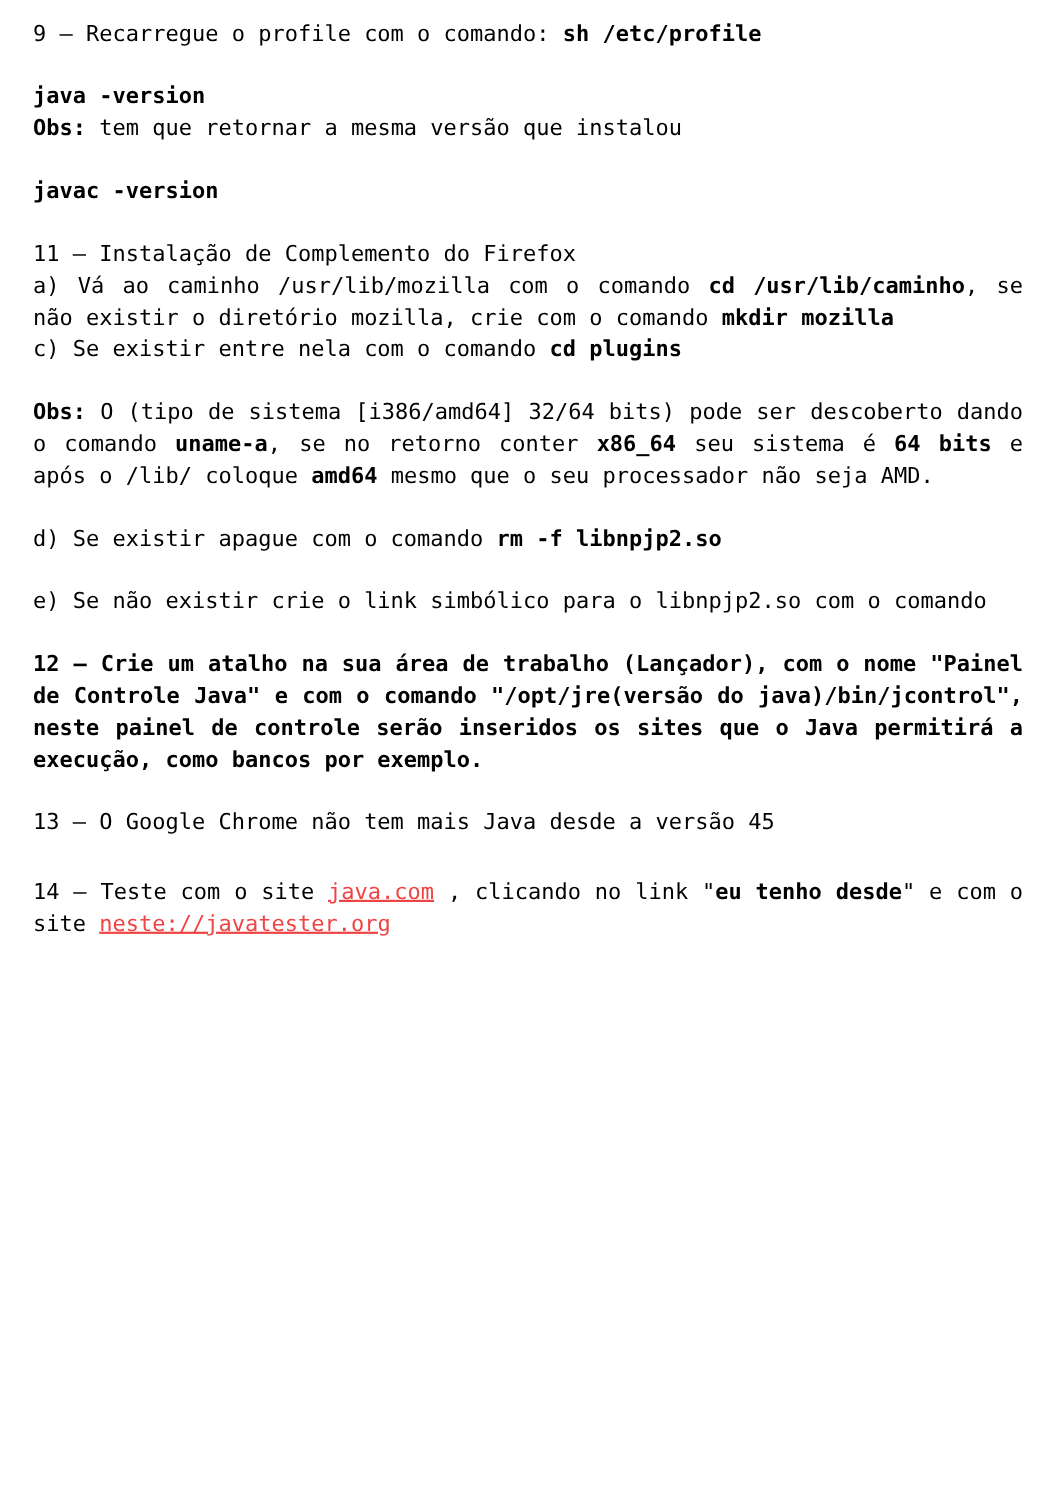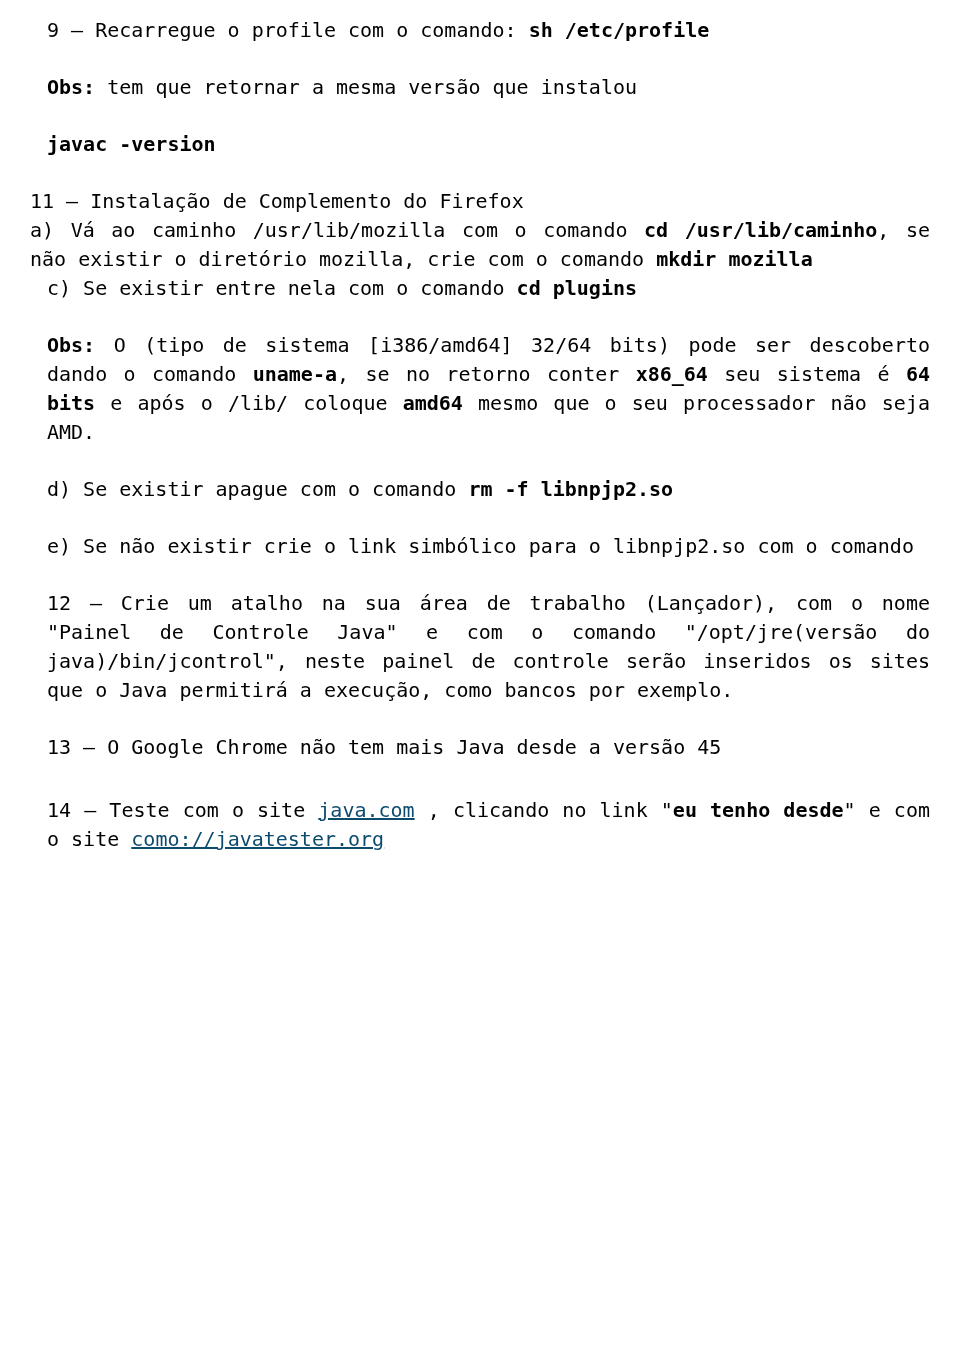--- a/index.html
+++ b/index.html
@@ -12,47 +12,49 @@
     min-height: 1361px;
     padding: 16px 30px 30px 30px;
     box-sizing: border-box;
     font-family: "DejaVu Sans Mono", "Menlo", "Consolas", monospace;
     font-size: 20px;
     line-height: 1.45;
     color: #000000;
     text-align: justify;
   }
   .p {
-    margin: 0 0 28px 17px;
+    margin: 0 0 28px 0;
   }
   .p-tight {
     margin: 0;
   }
   .p-list {
     margin: 0;
     text-align: justify;
   }
   .bold { font-weight: bold; }
-  .link { color: #0c4a6e; text-decoration: underline; }
+  .link { color: #ef4444; text-decoration: underline; }
   .jblock {
     
     text-align: justify;
+    font-weight: bold;
   }
   .spacer { height: 6px; }
 </style>
 </head>
 <body>
 
 <div class="page">
 
   <p class="p">
     <span>9 — Recarregue o profile com o comando: </span><span class="bold">sh /etc/profile</span>
   </p>
 
 
+  <p class="p-tight bold">java -version</p>
   <p class="p">
     <span class="bold">Obs:</span><span> tem que retornar a mesma versão que instalou</span>
   </p>
 
   <p class="p bold">javac -version</p>
 
   <p class="p-tight">11 — Instalação de Complemento do Firefox</p>
   <p class="p-list">
     <span>a) Vá ao caminho /usr/lib/mozilla com o comando </span><span class="bold">cd /usr/lib/caminho</span><span>, se não existir o diretório mozilla, crie com o comando </span><span class="bold">mkdir mozilla</span>
   </p>
@@ -71,16 +73,16 @@
   <p class="p">e) Se não existir crie o link simbólico para o libnpjp2.so com o comando</p>
 
 
   <p class="p jblock">12 — Crie um atalho na sua área de trabalho (Lançador), com o nome "Painel de Controle Java" e com o comando "/opt/jre(versão do java)/bin/jcontrol", neste painel de controle serão inseridos os sites que o Java  permitirá a execução, como bancos por exemplo.</p>
 
   <p class="p">13 — O Google Chrome não tem mais Java desde a versão 45</p>
 
   <div class="spacer"></div>
 
   <p class="p">
-    <span>14 — Teste com o site </span><a class="link">java.com</a><span> , clicando no link "</span><span class="bold">eu tenho desde</span><span>" e com o site </span><a class="link">como://javatester.org</a>
+    <span>14 — Teste com o site </span><a class="link">java.com</a><span> , clicando no link "</span><span class="bold">eu tenho desde</span><span>" e com o site </span><a class="link">neste://javatester.org</a>
   </p>
 
 </div>
 
 </body></html>

